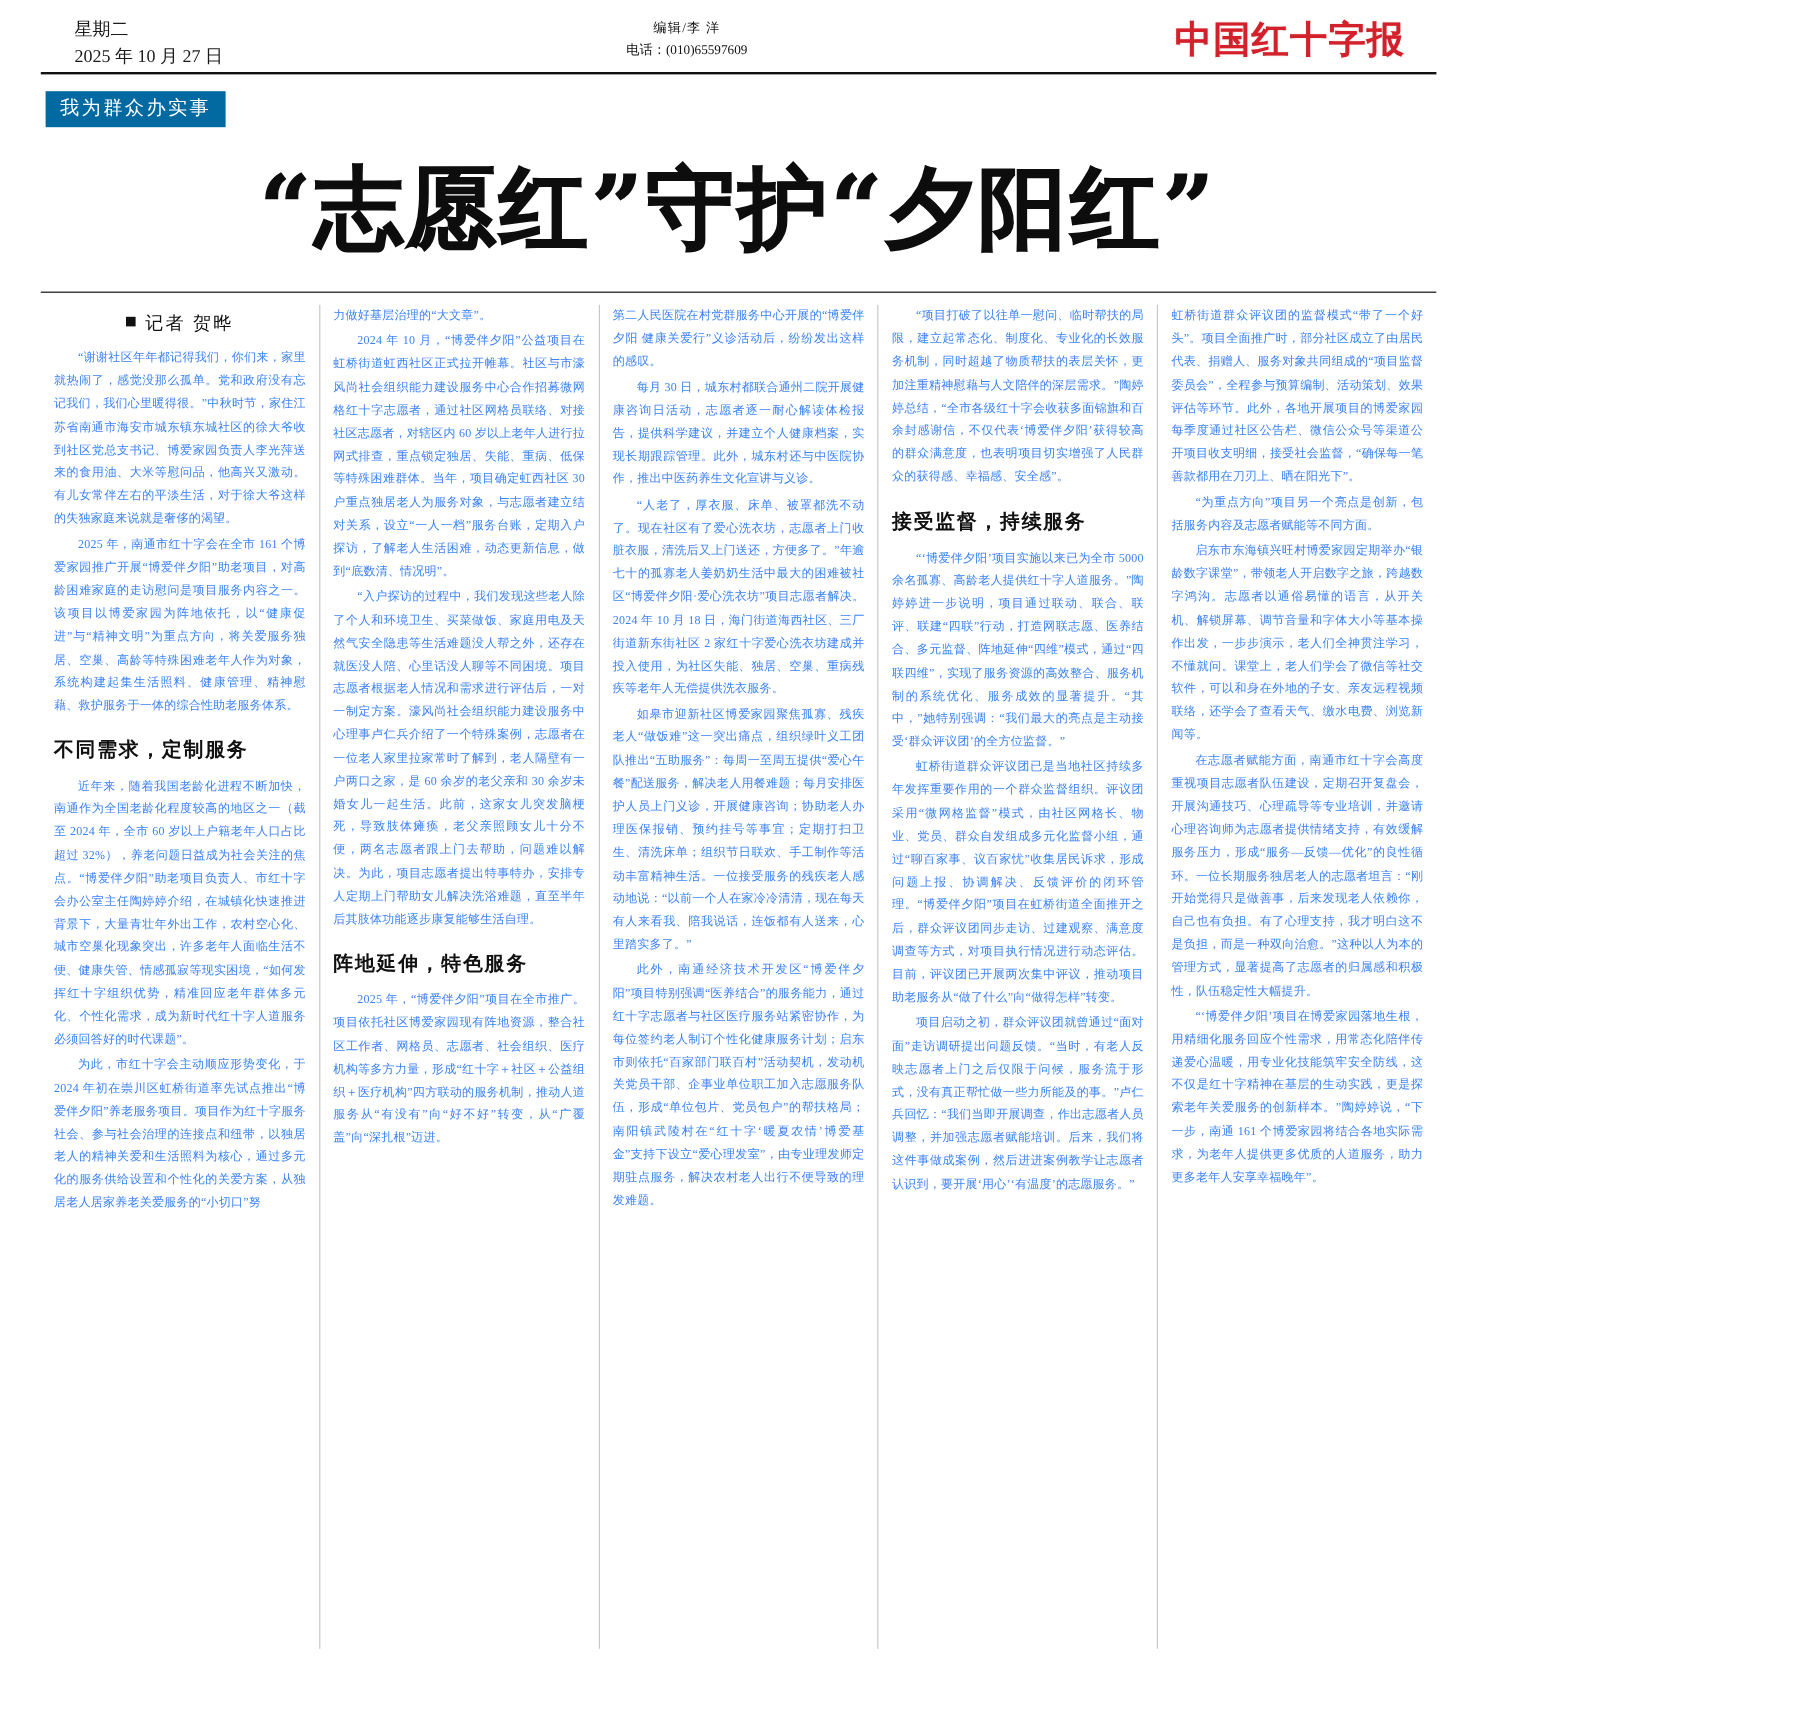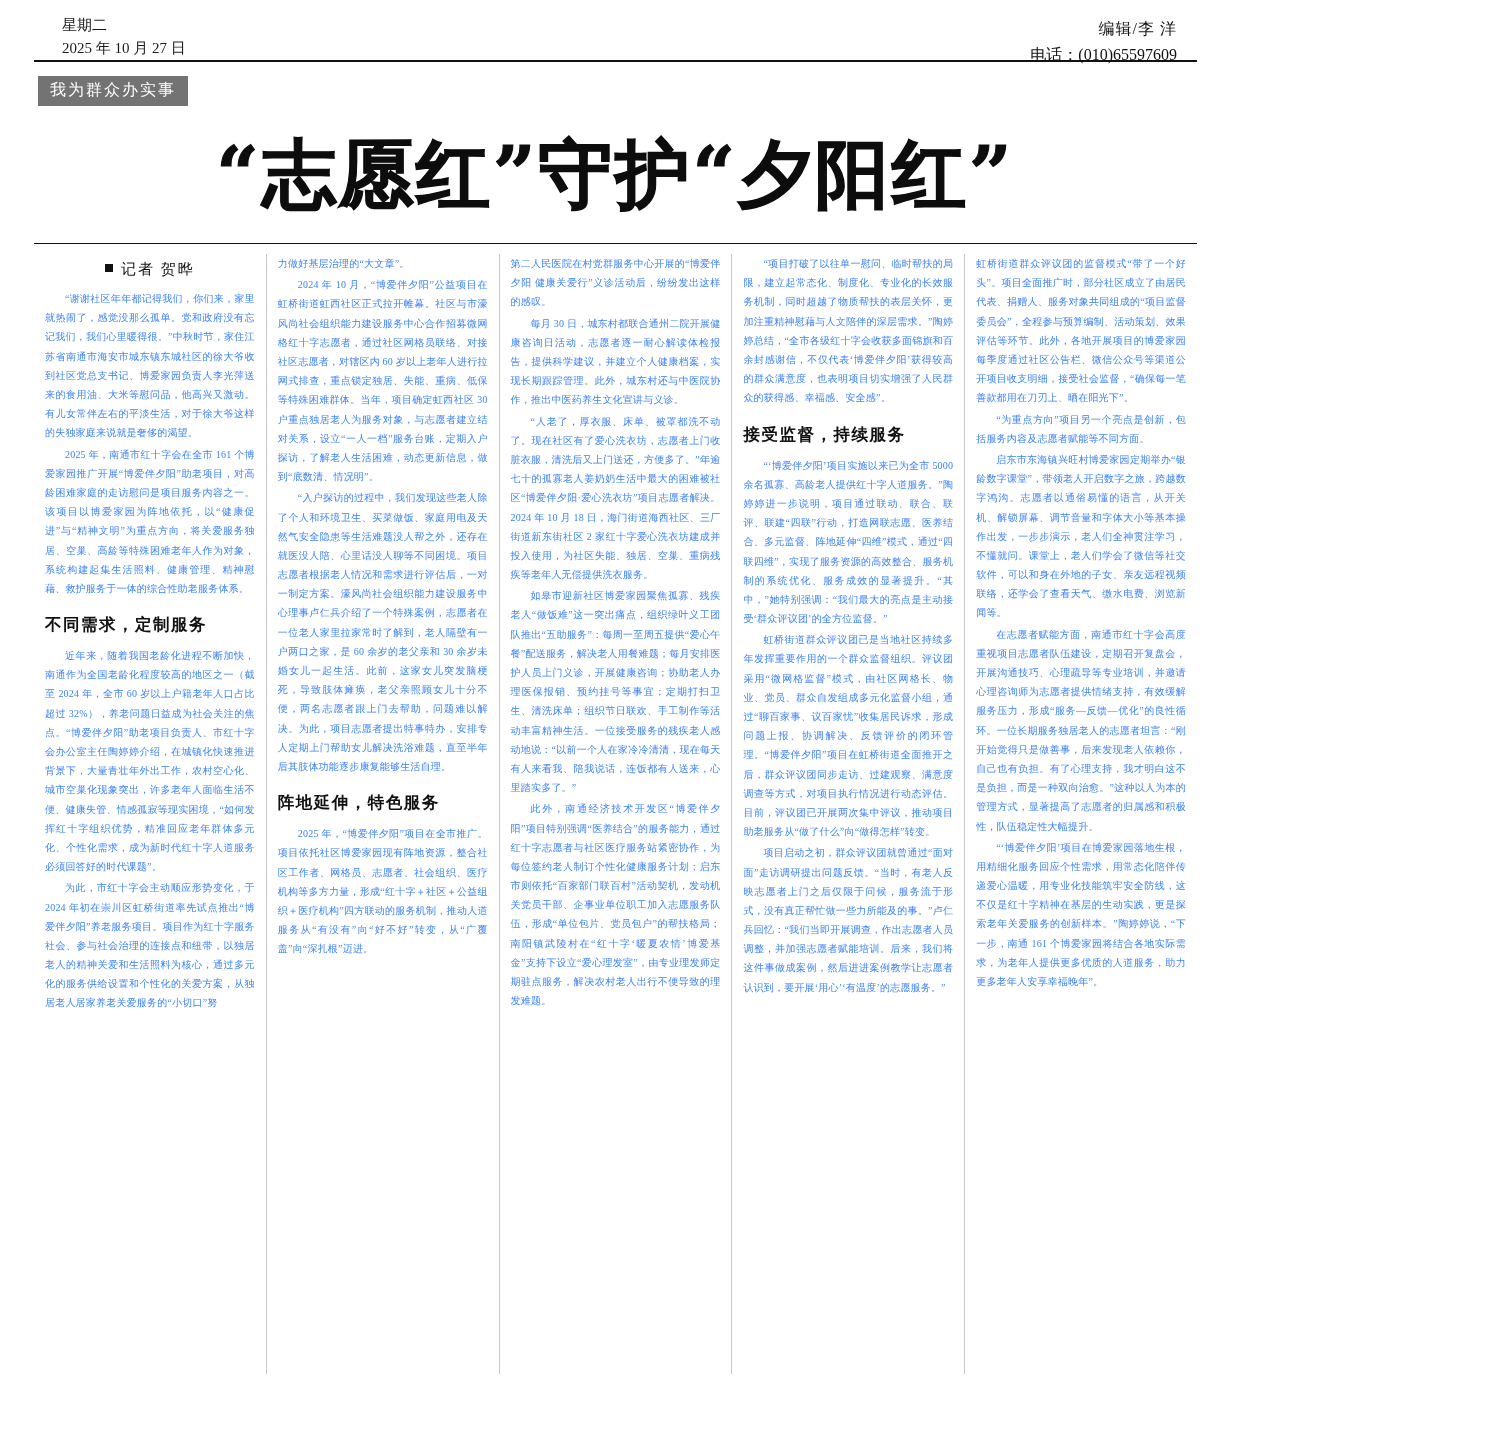--- a/index.html
+++ b/index.html
@@ -33,23 +33,23 @@
     padding-top: 14px;
     box-sizing: border-box;
   }
   .masthead-left {
     font-size: 15px;
     line-height: 1.5;
     color: #1a1a1a;
     padding-left: 28px;
   }
   .masthead-center {
-    font-size: 16px;
+    font-size: 11px;
     line-height: 1.6;
-    text-align: right;
+    text-align: center;
     padding-right: 20px;
     margin-top: 2px;
   }
   .masthead-center .editor {
     letter-spacing: 1px;
   }
   .masthead-right {
     font-family: "DejaVu Serif", serif;
     font-weight: bold;
     font-size: 31px;
@@ -61,21 +61,21 @@
     text-shadow: 0 0 1px rgba(180,20,28,0.4);
   }
 
   
   .coltag-row {
     margin-top: 14px;
     padding-left: 4px;
   }
   .coltag {
     display: inline-block;
-    background: #737373;
+    background: #0369a1;
     color: #fff;
     font-size: 16px;
     letter-spacing: 2px;
     padding: 4px 12px 5px 12px;
   }
 
   
   .headline-wrap {
     text-align: center;
     margin-top: 26px;
@@ -156,20 +156,21 @@
 
   <div class="masthead">
     <div class="masthead-left">
       <div>星期二</div>
       <div>2025 年 10 月 27 日</div>
     </div>
     <div class="masthead-center">
       <div class="editor">编辑/李 洋</div>
       <div>电话：(010)65597609</div>
     </div>
+    <div class="masthead-right">中国红十字报</div>
   </div>
 
   <div class="coltag-row">
     <span class="coltag">我为群众办实事</span>
   </div>
 
   <div class="headline-wrap">
     <div class="headline">“志愿红”守护“夕阳红”</div>
   </div>
 

